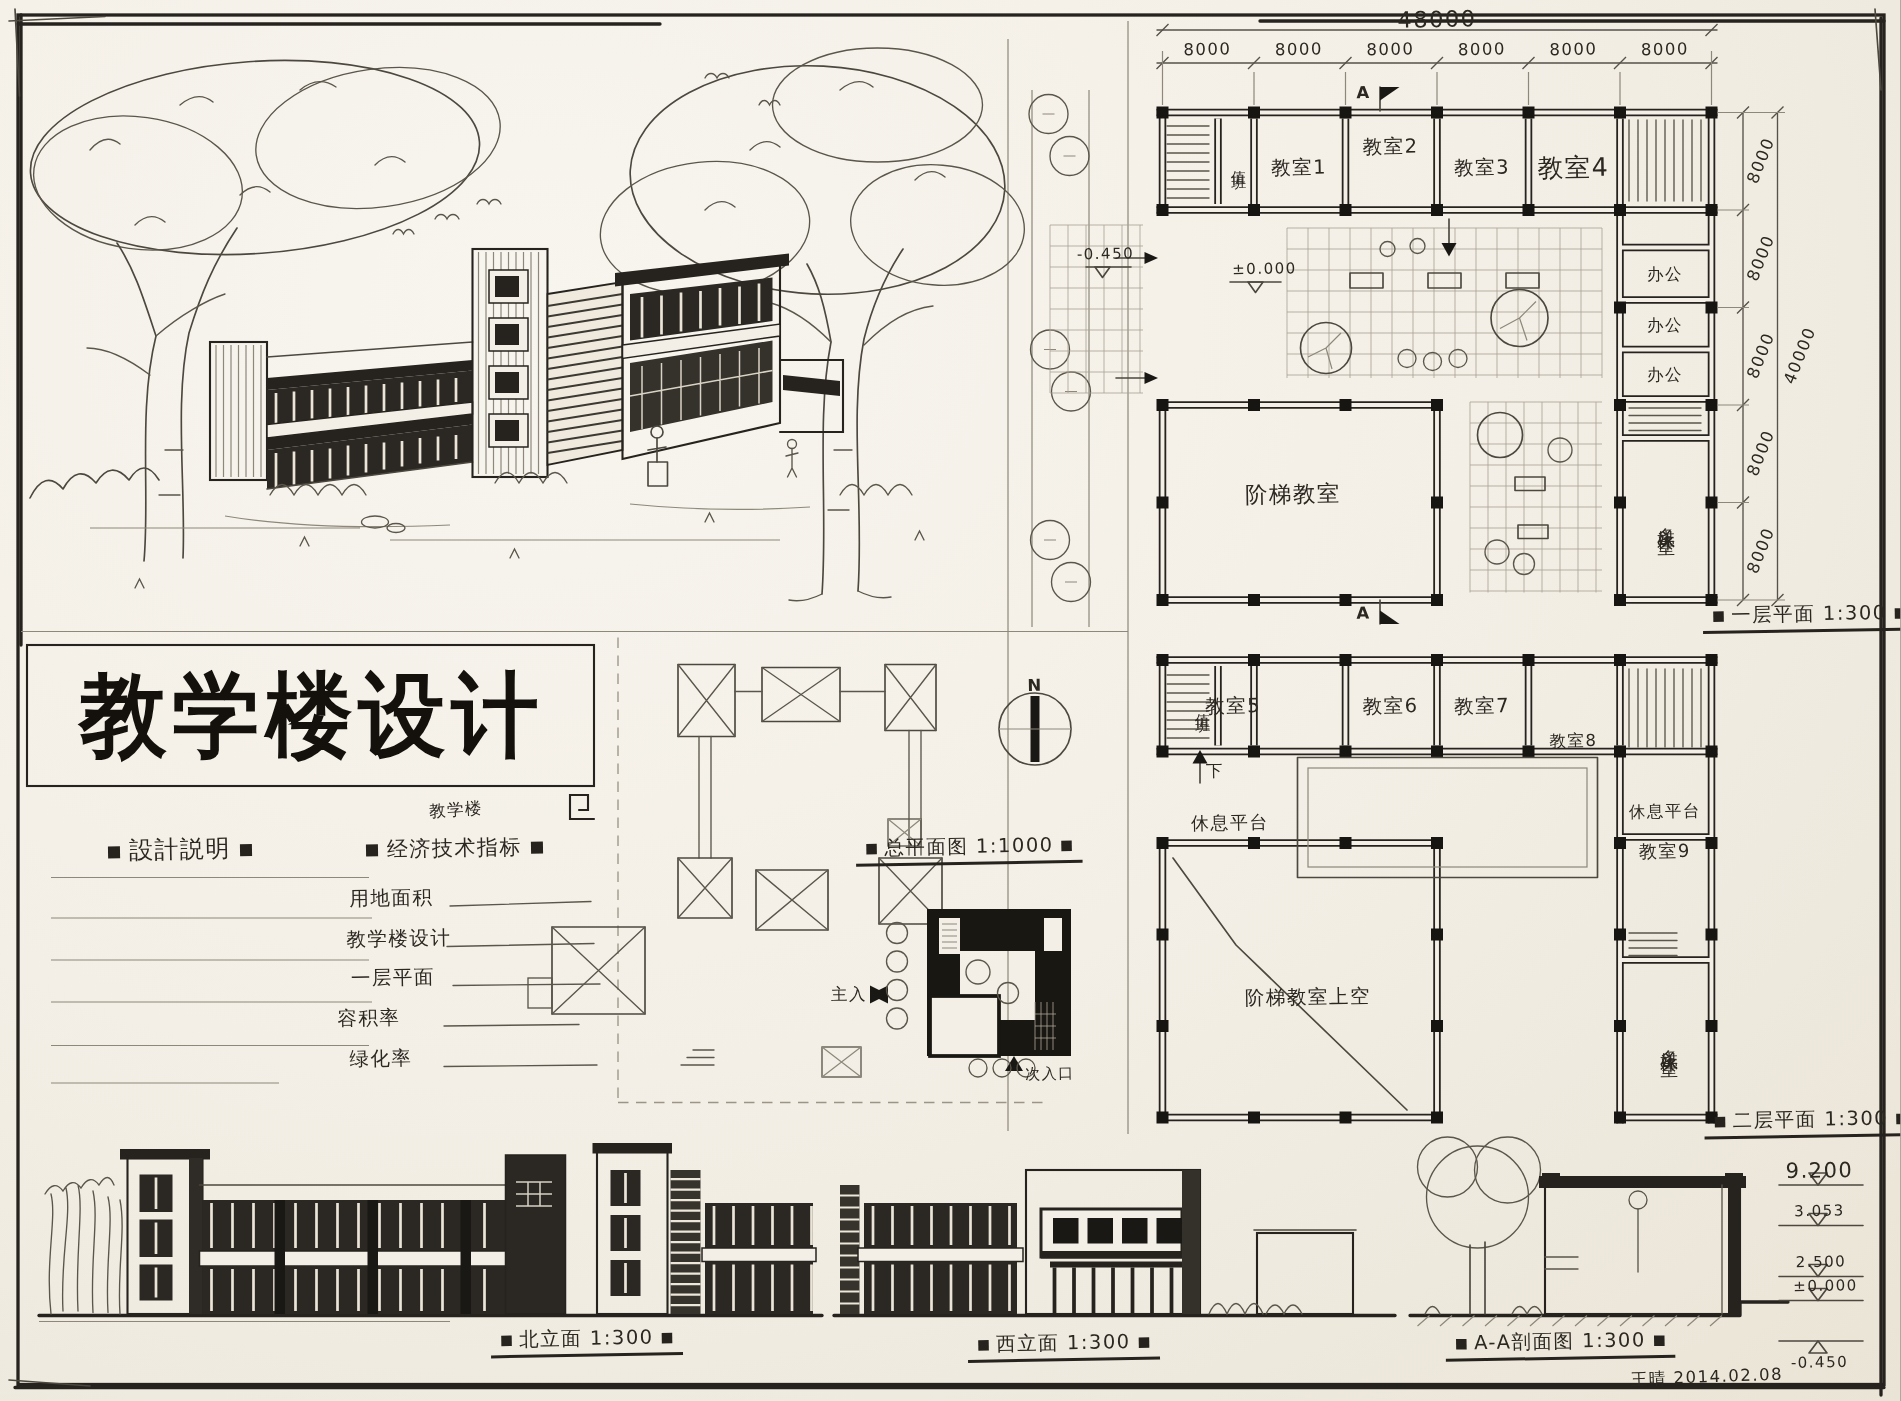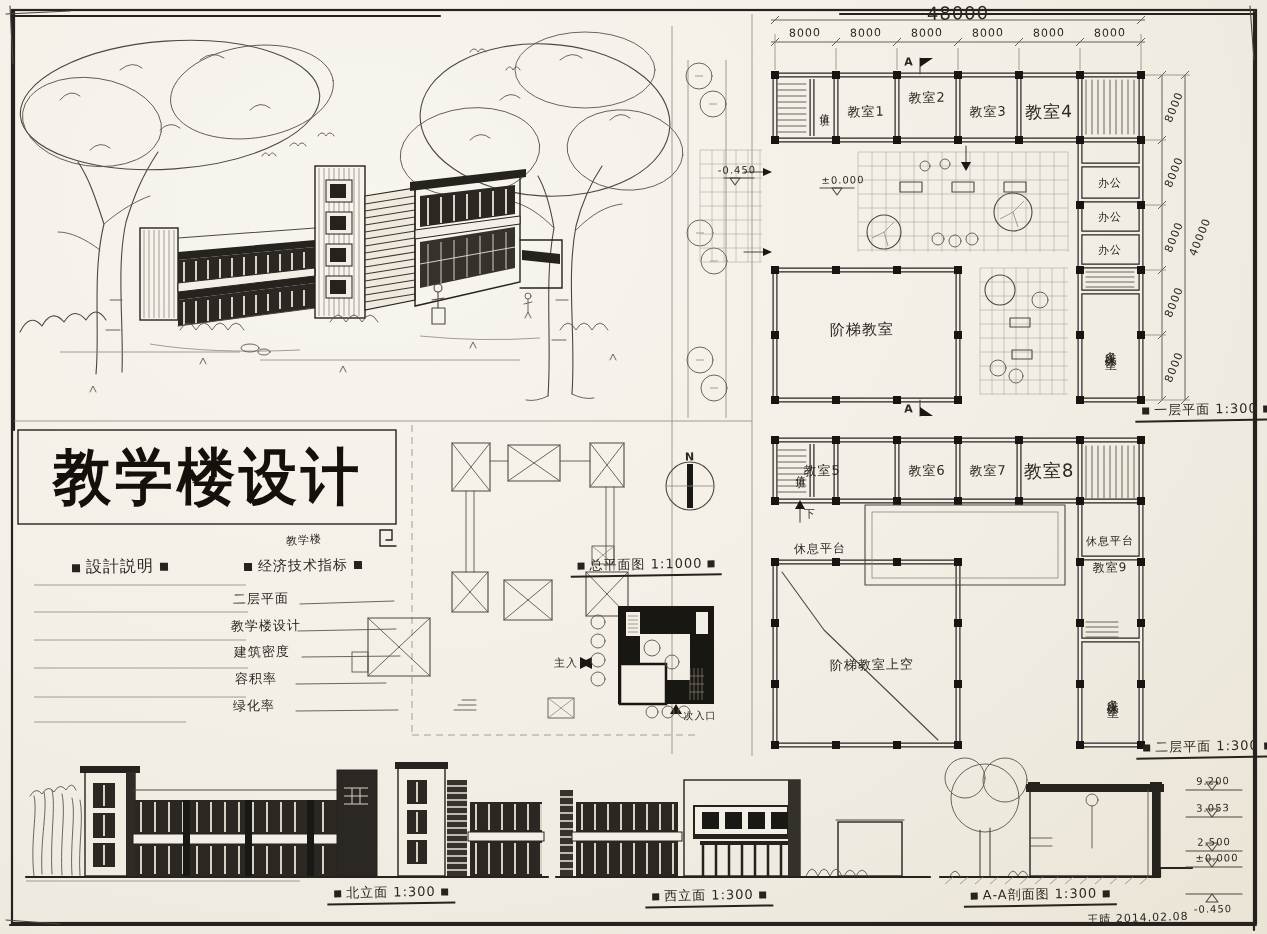--- a/index.html
+++ b/index.html
@@ -429,32 +429,32 @@
     <path class="soft" d="M34,585H246 M34,612H248 M34,640H246 M34,668H248 M34,697H246 M34,722H186"></path>
     <path class="pencil2" d="M300,604L394,601 M298,631L396,629 M302,657L400,656 M296,684L386,683 M296,711L398,710"></path>
     <path class="w" d="M396,546H380V530H392V540H386" stroke-width="2.2"></path>
   </g>
 </svg>
 
 <div class="bigtitle">教学楼设计</div>
 <div class="lbl" style="left:304px;top:540px;font-size:11px;transform:translate(-50%,-50%) rotate(-4deg)">教学楼</div>
 <div class="lbl hd" style="left:120px;top:567px;font-size:16px">設計説明</div>
 <div class="lbl hd" style="left:303px;top:566px;font-size:14px">经济技术指标</div>
-<div class="lblL" style="left:233px;top:599px">二层平面</div>
+<div class="lblL" style="left:233px;top:599px">用地面积</div>
 <div class="lblL" style="left:231px;top:626px">教学楼设计</div>
-<div class="lblL" style="left:234px;top:652px">建筑密度</div>
-<div class="lblL" style="left:235px;top:679px">容积率</div>
+<div class="lblL" style="left:234px;top:652px">一层平面</div>
+<div class="lblL" style="left:225px;top:679px">容积率</div>
 <div class="lblL" style="left:233px;top:706px">绿化率</div>
 
 <div class="lbl cap" style="left:646px;top:566px">总平面图 1:1000</div>
 <div class="lbl" style="left:690px;top:457px;font-size:11px;font-weight:bold">N</div>
 <div class="lbl" style="left:566px;top:663px;font-size:11px">主入</div>
 <div class="lbl" style="left:700px;top:716px;font-size:10px">次入口</div>
 
-<div class="lbl" style="left:958px;top:13px;font-size:18px">48000</div>
+<div class="lbl" style="left:958px;top:13px;font-size:15px">48000</div>
 <div class="lbl" style="left:805px;top:33px;font-size:11px">8000</div>
 <div class="lbl" style="left:866px;top:33px;font-size:11px">8000</div>
 <div class="lbl" style="left:927px;top:33px;font-size:11px">8000</div>
 <div class="lbl" style="left:988px;top:33px;font-size:11px">8000</div>
 <div class="lbl" style="left:1049px;top:33px;font-size:11px">8000</div>
 <div class="lbl" style="left:1110px;top:33px;font-size:11px">8000</div>
 <div class="lbl rotd" style="left:1174px;top:107px;font-size:11px">8000</div>
 <div class="lbl rotd" style="left:1174px;top:172px;font-size:11px">8000</div>
 <div class="lbl rotd" style="left:1174px;top:237px;font-size:11px">8000</div>
 <div class="lbl rotd" style="left:1174px;top:302px;font-size:11px">8000</div>
@@ -473,32 +473,32 @@
 <div class="lbl" style="left:1110px;top:217px;font-size:11px">办公</div>
 <div class="lbl" style="left:1110px;top:250px;font-size:11px">办公</div>
 <div class="lbl" style="left:862px;top:330px;font-size:15px">阶梯教室</div>
 <div class="lbl vert" style="left:1110px;top:346px;font-size:12px">多媒体室</div>
 <div class="lbl cap" style="left:1206px;top:411px">一层平面 1:300</div>
 
 <div class="lbl vert" style="left:800px;top:470px;font-size:10px">值班</div>
 <div class="lbl" style="left:822px;top:471px;font-size:13px">教室5</div>
 <div class="lbl" style="left:927px;top:471px;font-size:13px">教室6</div>
 <div class="lbl" style="left:988px;top:471px;font-size:13px">教室7</div>
-<div class="lbl" style="left:1049px;top:471px;font-size:18px">教室8</div>
+<div class="lbl" style="left:1049px;top:494px;font-size:11px">教室8</div>
 <div class="lbl" style="left:810px;top:514px;font-size:11px">下</div>
 <div class="lbl" style="left:820px;top:549px;font-size:12px">休息平台</div>
 <div class="lbl" style="left:1110px;top:541px;font-size:11px">休息平台</div>
 <div class="lbl" style="left:1110px;top:568px;font-size:12px">教室9</div>
 <div class="lbl" style="left:872px;top:665px;font-size:13px">阶梯教室上空</div>
 <div class="lbl vert" style="left:1112px;top:694px;font-size:12px">多媒体室</div>
 <div class="lbl cap" style="left:1207px;top:748px">二层平面 1:300</div>
 
 <div class="lbl cap" style="left:391px;top:894px">北立面 1:300</div>
 <div class="lbl cap" style="left:709px;top:897px">西立面 1:300</div>
 <div class="lbl cap" style="left:1040px;top:896px">A-A剖面图 1:300</div>
-<div class="lbl" style="left:1213px;top:781px;font-size:10px">9.200</div>
+<div class="lbl" style="left:1213px;top:781px;font-size:14px">9.200</div>
 <div class="lbl" style="left:1213px;top:808px;font-size:10px">3.053</div>
 <div class="lbl" style="left:1214px;top:842px;font-size:10px">2.500</div>
 <div class="lbl" style="left:1217px;top:858px;font-size:10px">±0.000</div>
 <div class="lbl" style="left:1213px;top:909px;font-size:10px">-0.450</div>
 <div class="lbl" style="left:1138px;top:918px;font-size:11px;transform:translate(-50%,-50%) rotate(-2deg)">王晴 2014.02.08</div>
 
 </div>
 
 </body></html>

